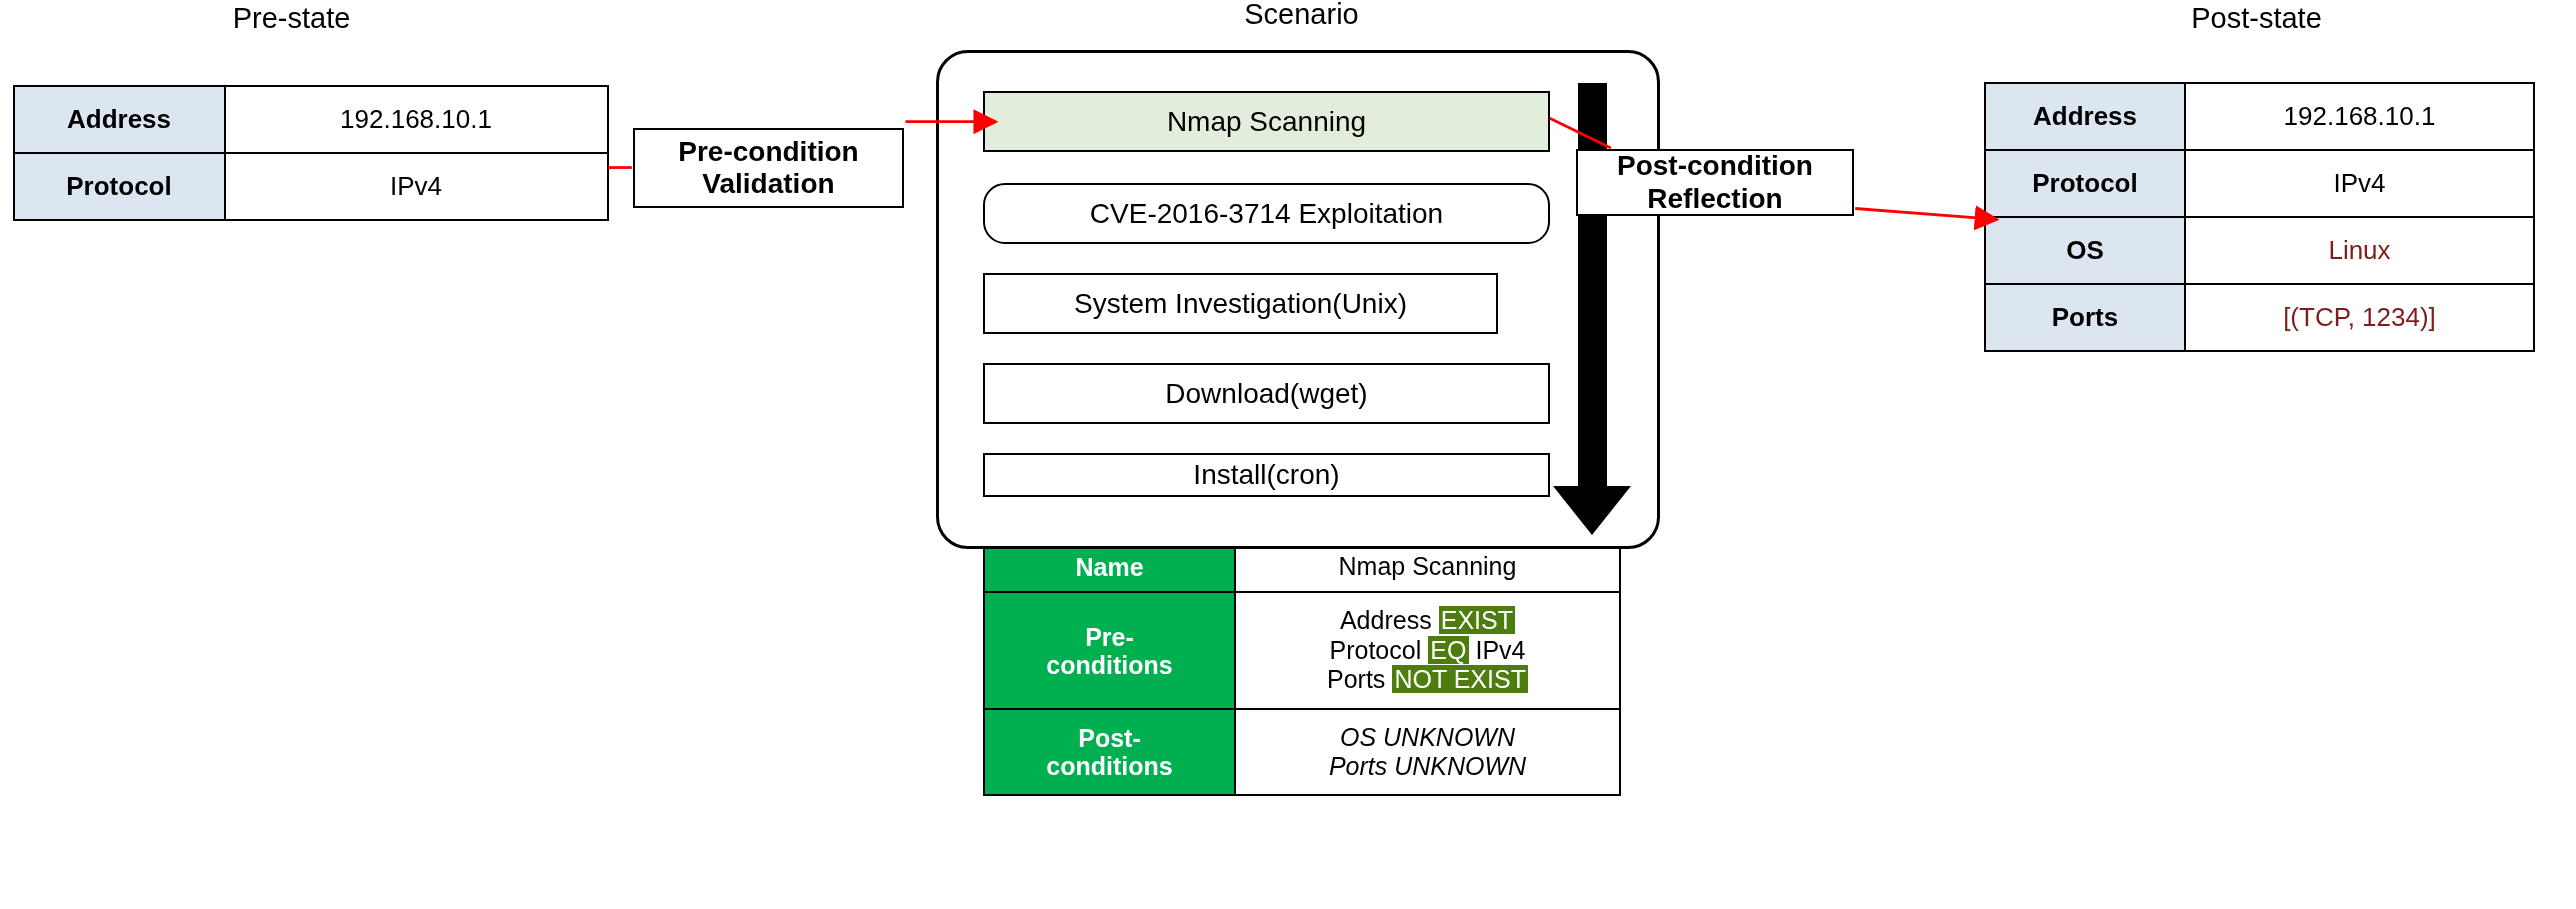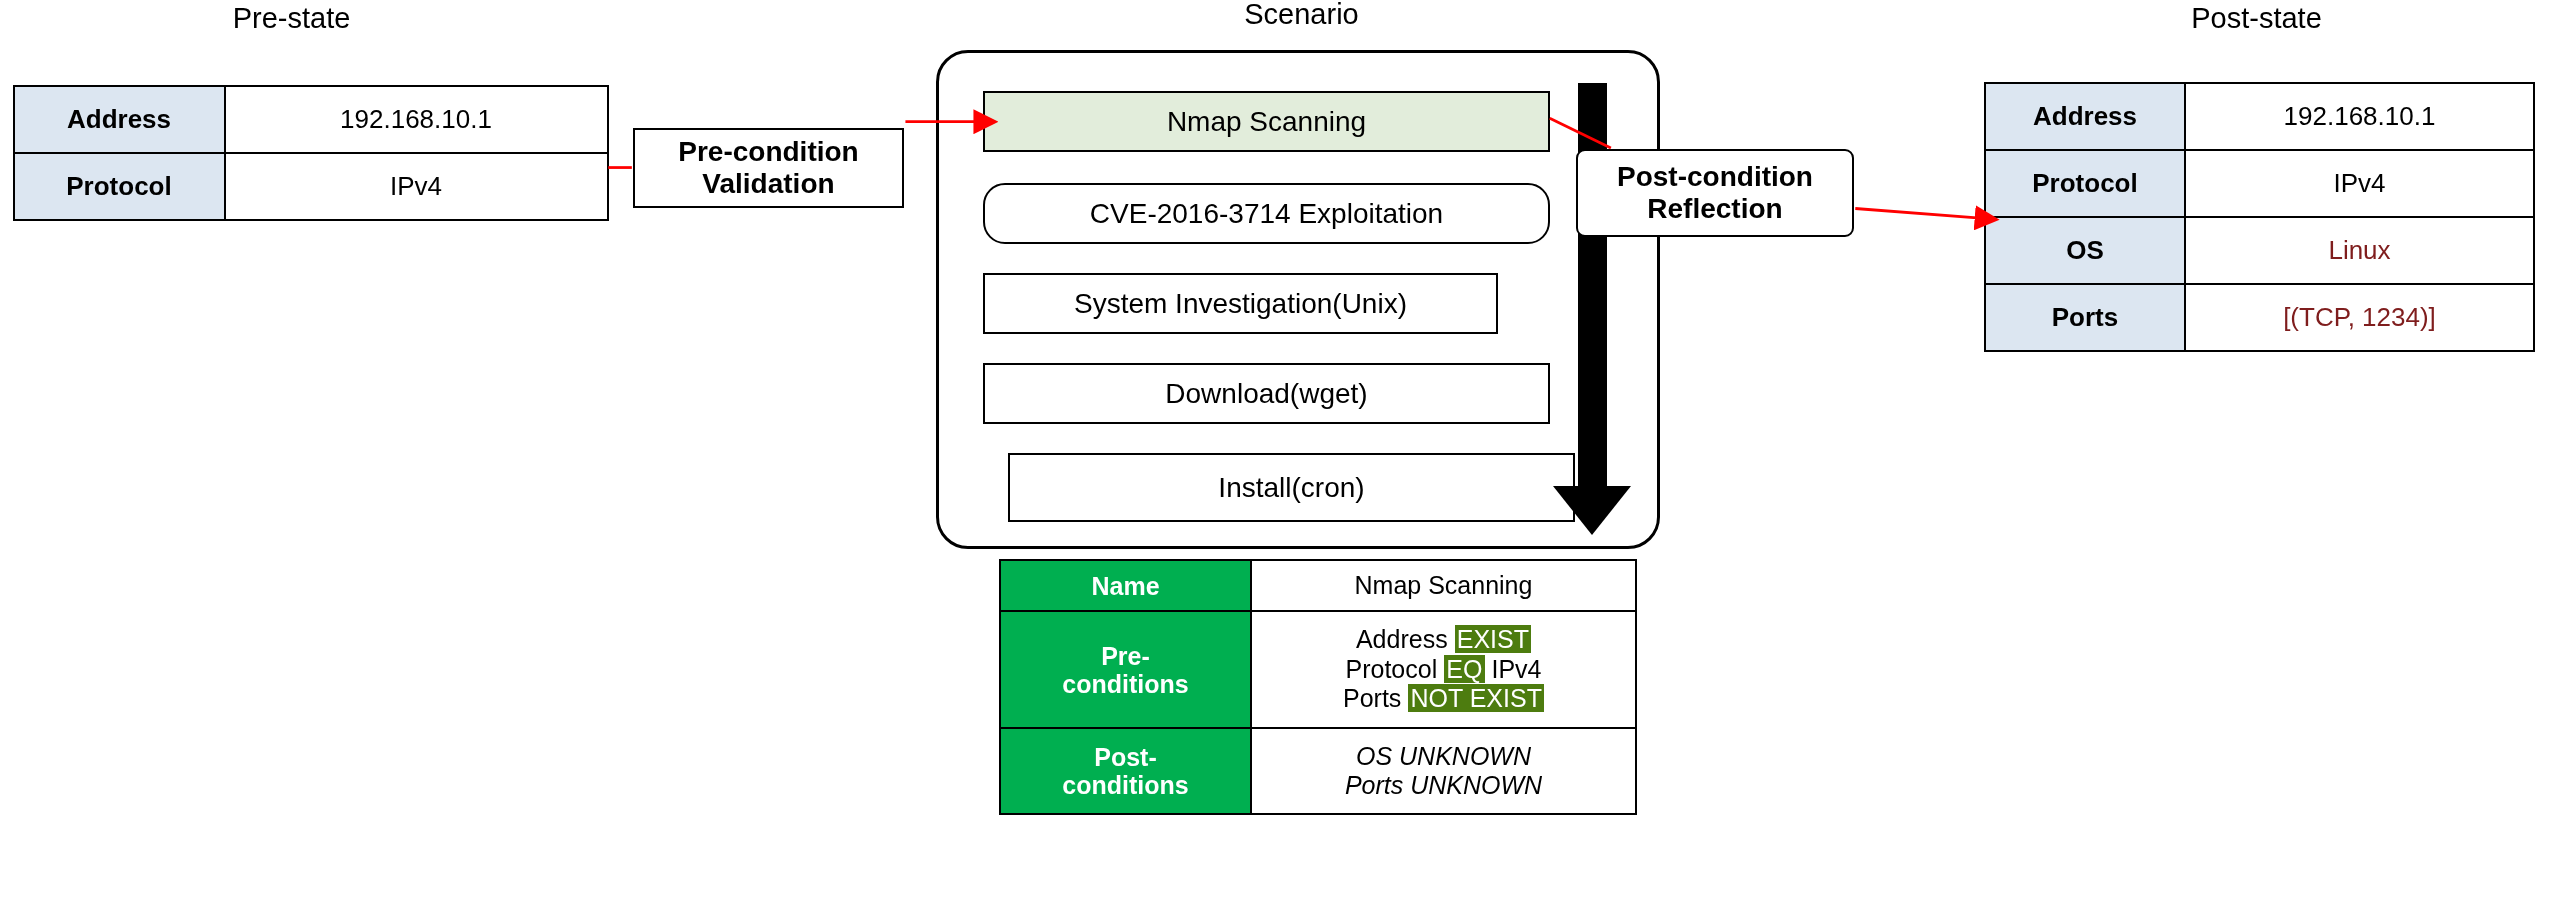--- a/index.html
+++ b/index.html
@@ -192,28 +192,28 @@
 </div>
 <div class="step" style="left:983px; top:183px; width:567px; height:61px;border-radius:22px;">
   <span>CVE-2016-3714 Exploitation</span>
 </div>
 <div class="step" style="left:983px; top:273px; width:515px; height:61px;">
   <span>System Investigation(Unix)</span>
 </div>
 <div class="step" style="left:983px; top:363px; width:567px; height:61px;">
   <span>Download(wget)</span>
 </div>
-<div class="step" style="left:1008px; top:453px; width:567px; height:69px;">
+<div class="step" style="left:983px; top:453px; width:567px; height:44px;">
   <span>Install(cron)</span>
 </div>
 
 <div class="abs big-arrow-shaft" style="left:1578px; top:83px; width:29px; height:405px;"></div>
 <div class="abs big-arrow-head" style="left:1553px; top:486px;"></div>
 
-<div class="abs proc-box" style="left:1576px; top:149px; width:278px; height:88px;border-radius:9px;">
+<div class="abs proc-box" style="left:1576px; top:149px; width:278px; height:67px;">
   <div>
     <span>Post-condition</span><br>
     <span>Reflection</span>
   </div>
 </div>
 
 <div class="abs section-title" style="left:1958px; top:4.2px; width:597px;">Post-state</div>
 
 <table class="abs state-table" style="left:1984px; top:82px; width:549px;">
   <colgroup>
@@ -233,21 +233,21 @@
       <td class="key">OS</td>
       <td class="val val-red">Linux</td>
     </tr>
     <tr>
       <td class="key">Ports</td>
       <td class="val val-red">[(TCP, 1234)]</td>
     </tr>
   </tbody>
 </table>
 
-<table class="abs detail-table" style="left:983px; top:559px; width:636px;margin-left:16px;">
+<table class="abs detail-table" style="left:983px; top:540px; width:636px;">
   <colgroup>
       <col style="width:251px">
       <col style="width:385px">
     </colgroup>
   <tbody>
     <tr>
       <td class="dkey" style="height:51px;">Name</td>
       <td class="dval" style="height:51px;">Nmap Scanning</td>
     </tr>
     <tr>

